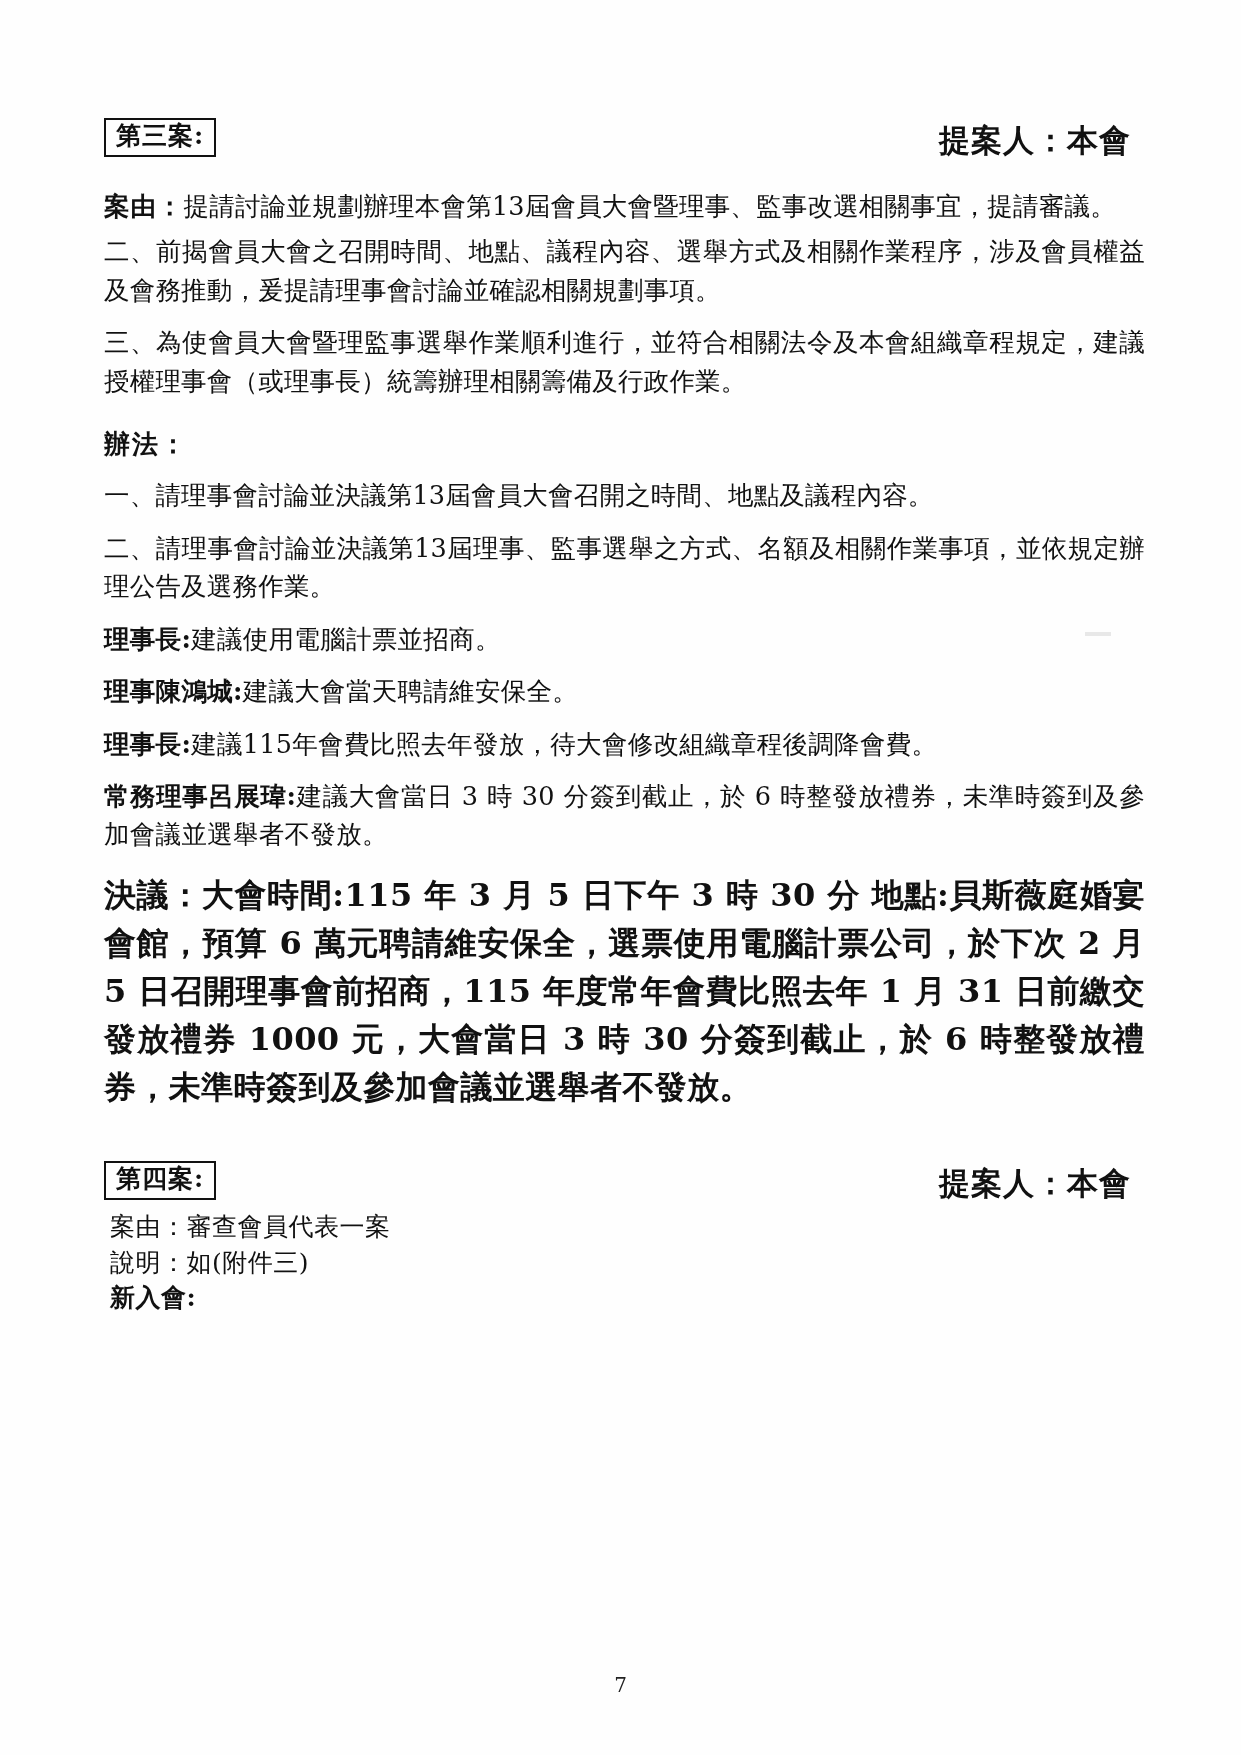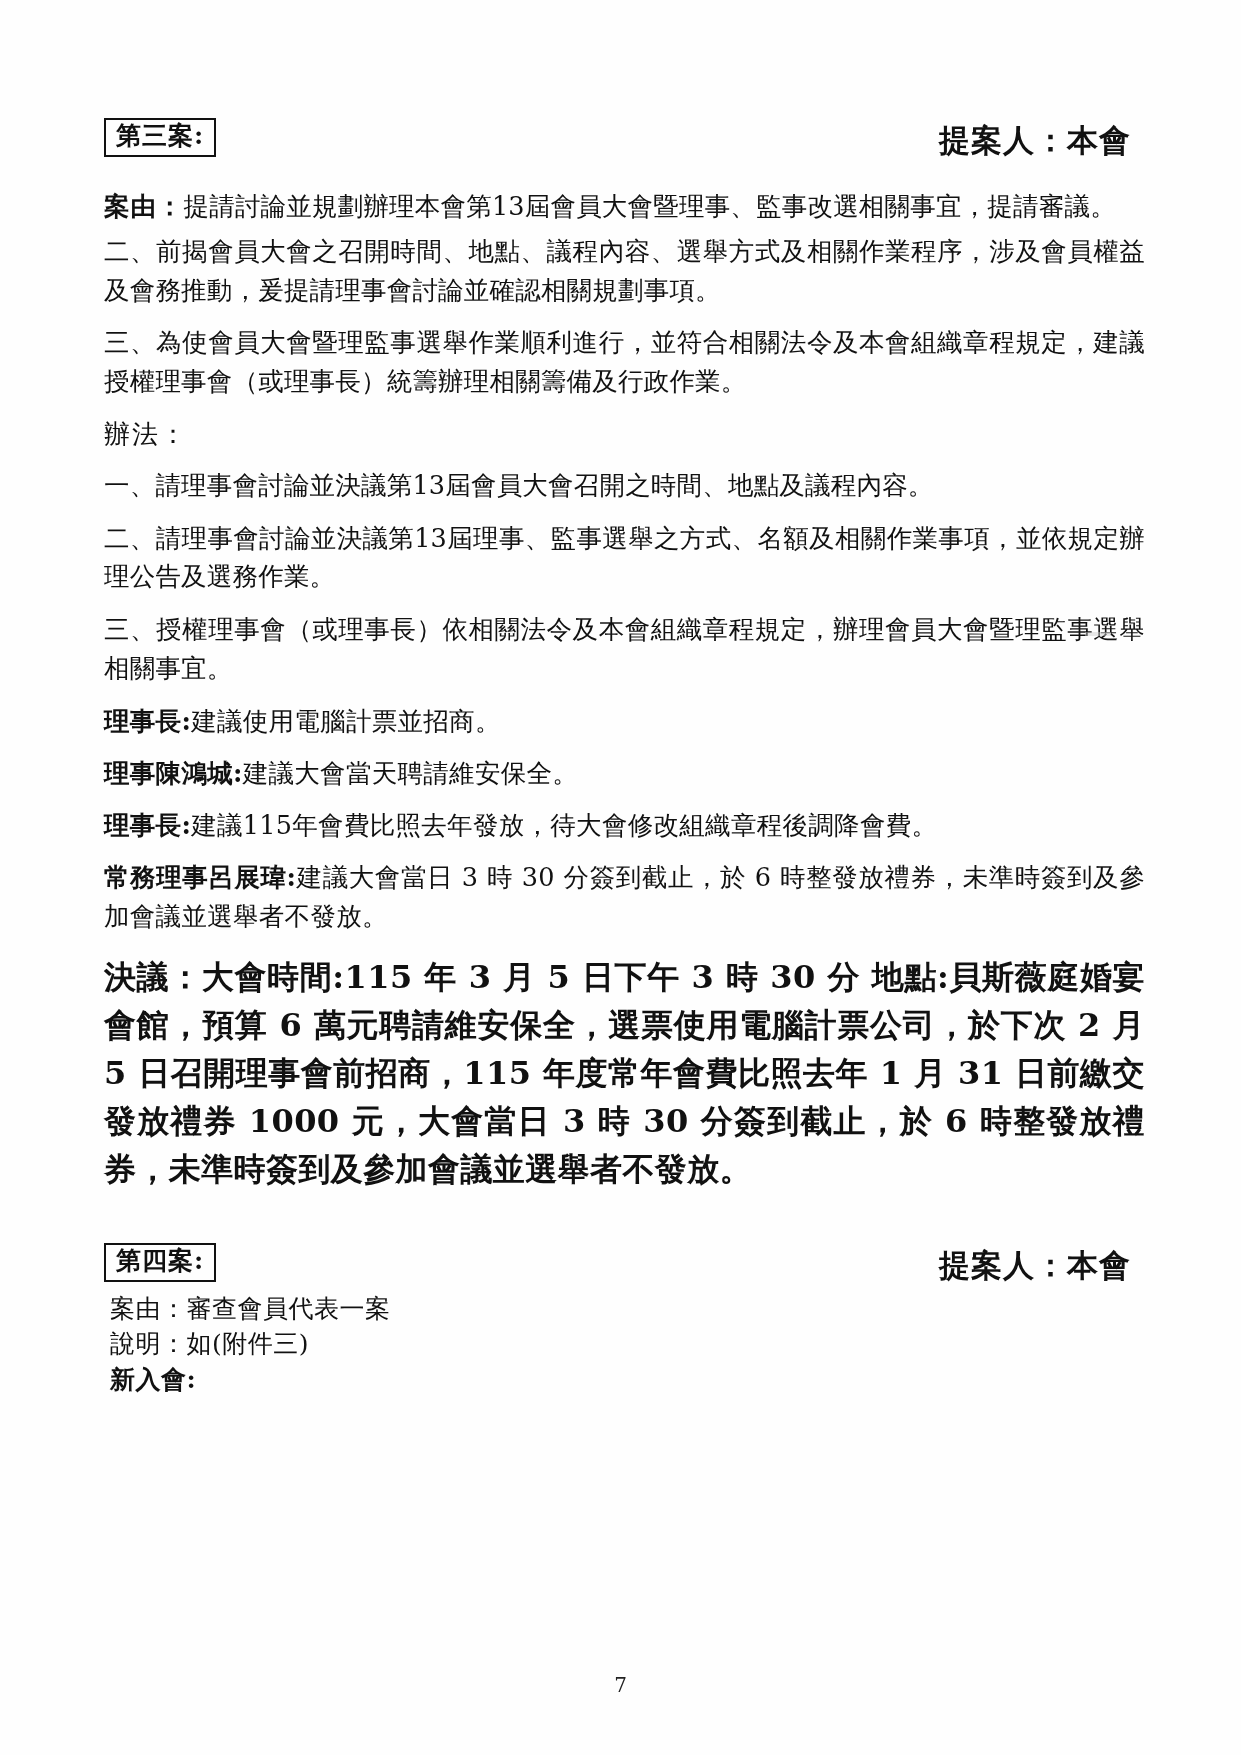--- a/index.html
+++ b/index.html
@@ -50,23 +50,23 @@
   .para.tight {
     margin-bottom: 6px;
     margin-top: 25px;
   }
   .lbl {
     font-weight: 700;
     letter-spacing: 1px;
   }
   .section-title {
     font-size: 26px;
-    font-weight: 400;
+    font-weight: 700;
     letter-spacing: 2px;
-    margin: 16px 0 14px 0;
+    margin: 26px 0 14px 0;
   }
   .resolution {
     font-size: 32px;
     font-weight: 700;
     line-height: 1.5;
     text-align: justify;
     letter-spacing: 0.4px;
     margin: 18px 0 0 0;
   }
   .case4 {
@@ -136,21 +136,20 @@
 
 
   <p class="para">二、前揭會員大會之召開時間、地點、議程內容、選舉方式及相關作業程序，涉及會員權益及會務推動，爰提請理事會討論並確認相關規劃事項。</p>
 
   <p class="para">三、為使會員大會暨理監事選舉作業順利進行，並符合相關法令及本會組織章程規定，建議授權理事會（或理事長）統籌辦理相關籌備及行政作業。</p>
 
   <div class="section-title">辦法：</div>
 
   <p class="para">一、請理事會討論並決議第13屆會員大會召開之時間、地點及議程內容。</p>
   <p class="para">二、請理事會討論並決議第13屆理事、監事選舉之方式、名額及相關作業事項，並依規定辦理公告及選務作業。</p>
-  <p class="para">三、授權理事會（或理事長）依相關法令及本會組織章程規定，辦理會員大會暨理監事選舉相關事宜。</p>
 
   <p class="speaker-line">
     <span class="speaker-name">理事長:</span><span>建議使用電腦計票並招商。</span>
   </p>
 
   <p class="speaker-line">
     <span class="speaker-name">理事陳鴻城:</span><span>建議大會當天聘請維安保全。</span>
   </p>
 
   <p class="speaker-line">

